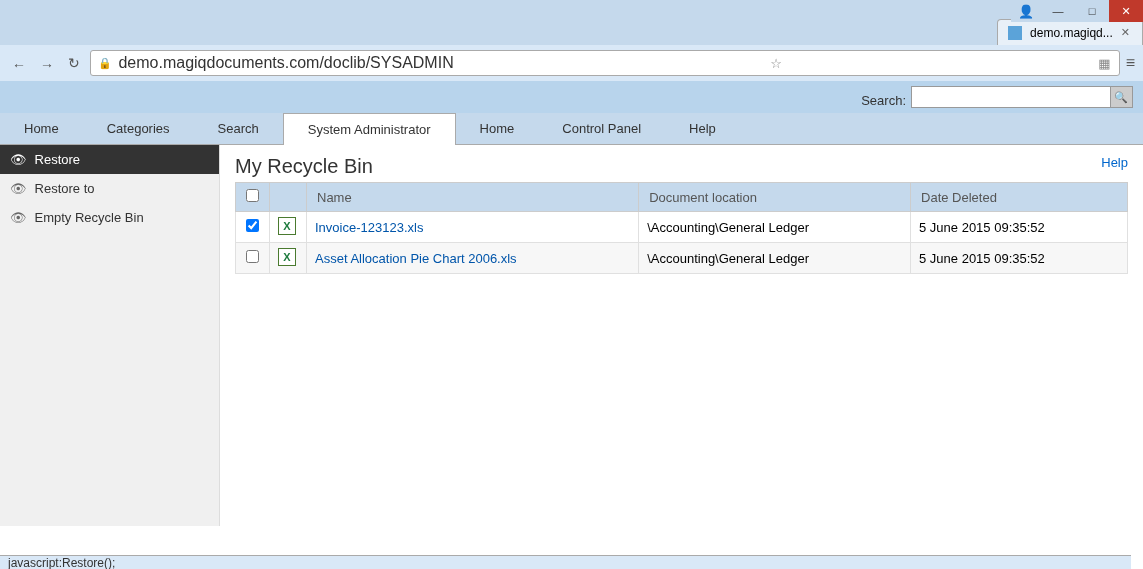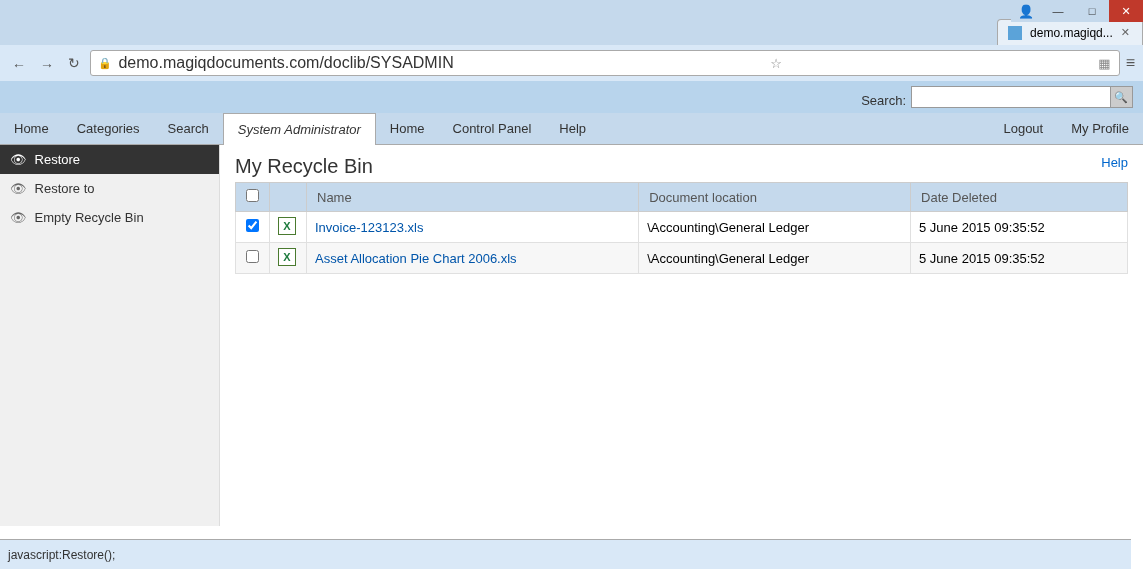--- a/index.html
+++ b/index.html
@@ -137,37 +137,36 @@
 
     
     .nav-menu {
       background: #c5d9ec;
       display: flex;
       align-items: center;
       height: 32px;
       border-bottom: 1px solid #aaa;
     }
     .nav-item {
-      padding: 6px 14px;
+      padding: 6px 24px;
       font-size: 13px;
       cursor: pointer;
       color: #333;
       height: 32px;
       display: flex;
       align-items: center;
     }
     .nav-item.active {
       background: #fff;
       border-top: 1px solid #aaa;
       border-left: 1px solid #aaa;
       border-right: 1px solid #aaa;
       border-bottom: none;
       margin-bottom: -1px;
       z-index: 2;
-      font-style: italic;
     }
     .nav-right {
       margin-left: auto;
       display: flex;
     }
 
     
     .main-layout {
       display: flex;
       height: calc(569px - 32px - 36px - 32px - 32px - 22px);
@@ -275,21 +274,21 @@
     }
     .excel-x {
       color: #1e7b3e;
       font-size: 11px;
       font-weight: bold;
     }
 
     
     .status-bar {
       background: #d9e8f7;
-      height: 30px;
+      height: 14px;
       display: flex;
       align-items: center;
       padding: 0 8px;
       font-size: 12px;
       color: #333;
       border-top: 1px solid #aaa;
       position: absolute;
       bottom: 0;
       left: 0;
       right: 12px;
@@ -342,24 +341,20 @@
 </div>
 
 <div class="nav-menu">
   <div class="nav-item">Home</div>
   <div class="nav-item">Categories</div>
   <div class="nav-item">Search</div>
   <div class="nav-item active">System Administrator</div>
   <div class="nav-item">Home</div>
   <div class="nav-item">Control Panel</div>
   <div class="nav-item">Help</div>
-  <div class="nav-right">
-    <div class="nav-item">Logout</div>
-    <div class="nav-item">My Profile</div>
-  </div>
 </div>
 
 <div class="main-layout" style="height: 381px;">
 
   <div class="sidebar">
     <div class="sidebar-item active">
       <span class="eye-icon">👁</span>
       <span>Restore</span>
     </div>
     <div class="sidebar-item">

